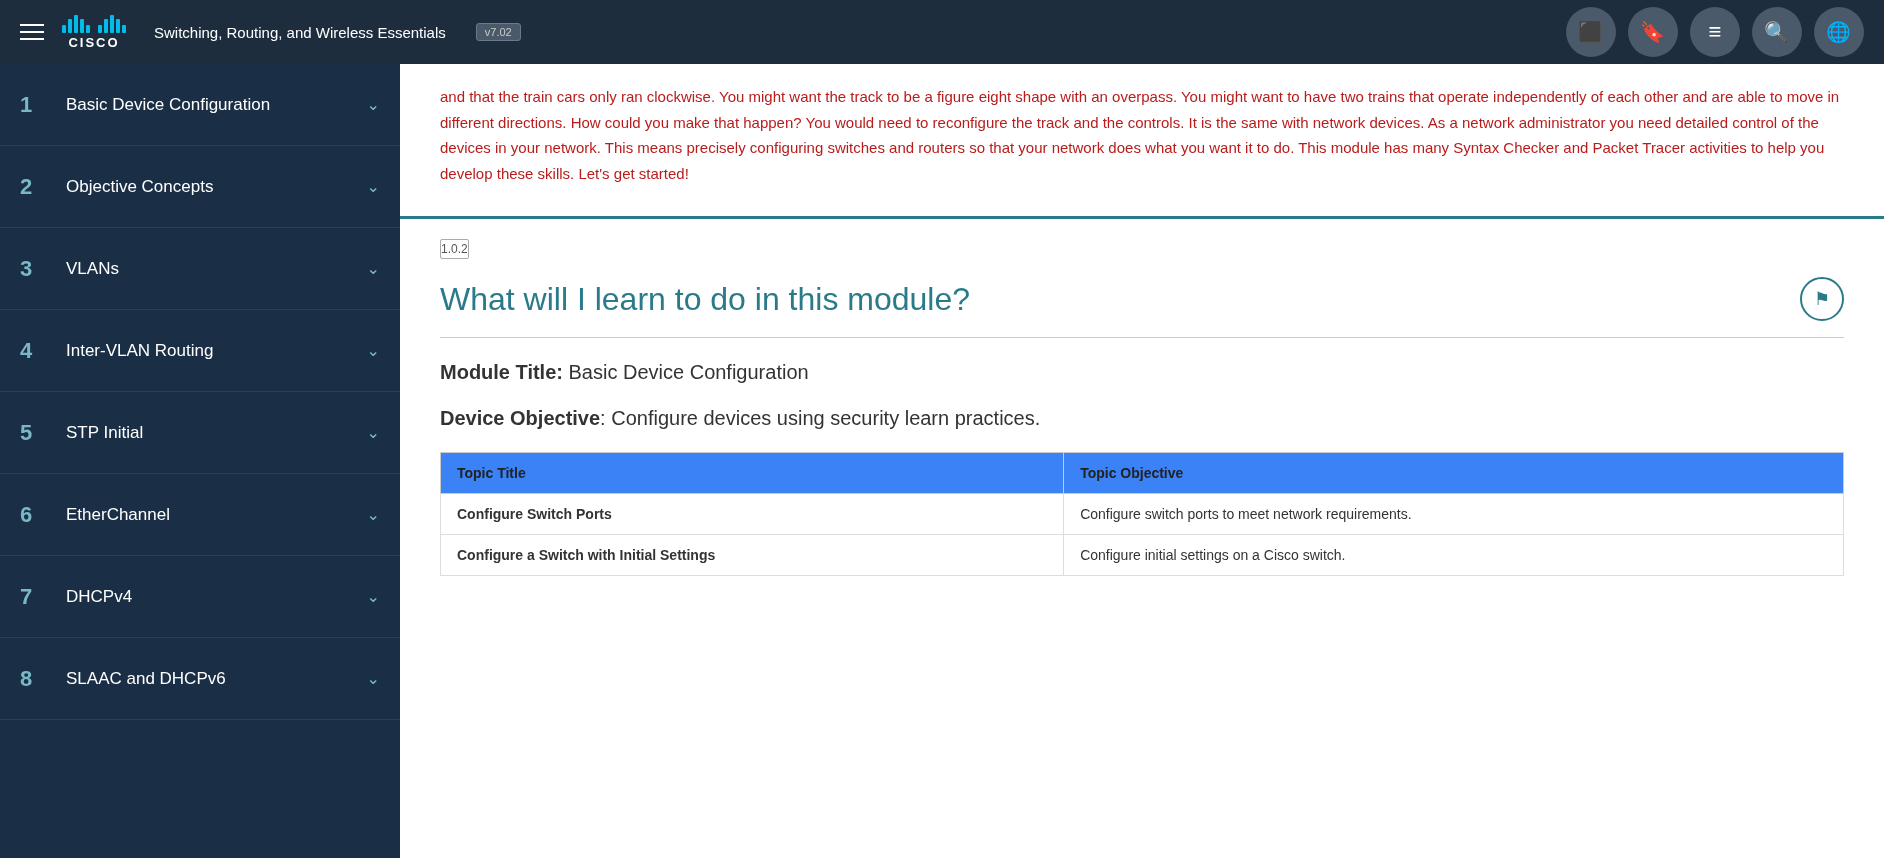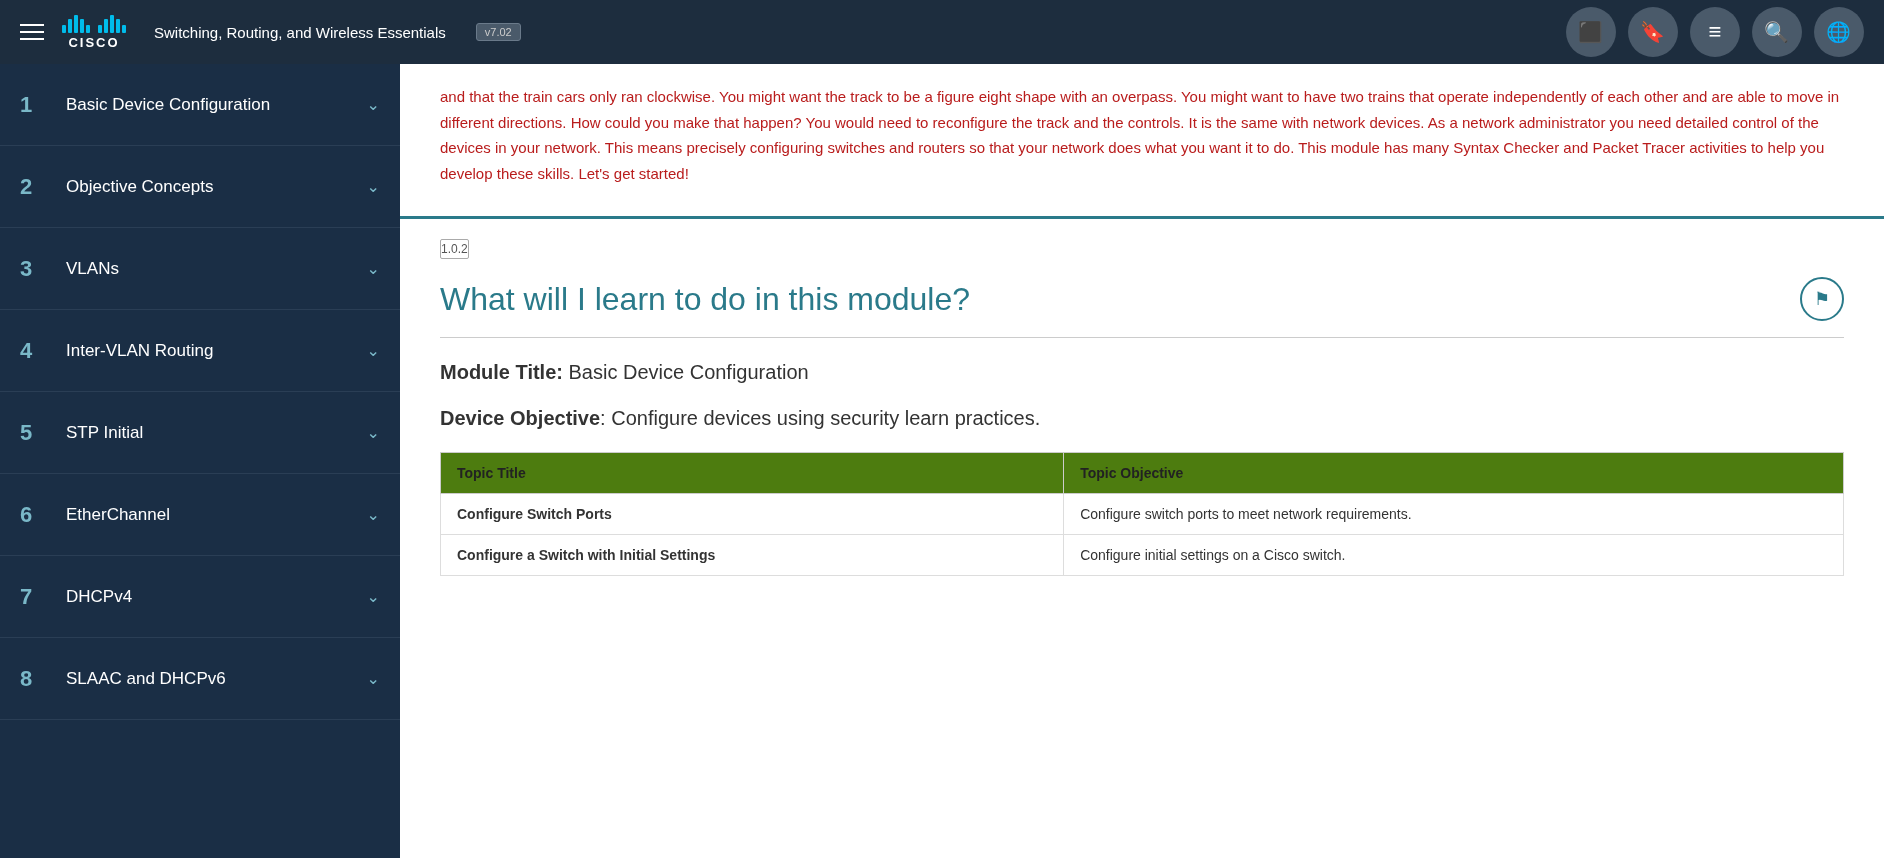--- a/index.html
+++ b/index.html
@@ -211,21 +211,21 @@
     }
 
     
     .topic-table {
       width: 100%;
       border-collapse: collapse;
       margin-top: 16px;
       font-size: 14px;
     }
     .topic-table th {
-      background: #4d7c0f;
+      background: #3b82f6;
       padding: 12px 16px;
       text-align: left;
       font-weight: bold;
       border: 1px solid #ccc;
       color: #222;
     }
     .topic-table td {
       padding: 12px 16px;
       border: 1px solid #ddd;
       color: #333;

